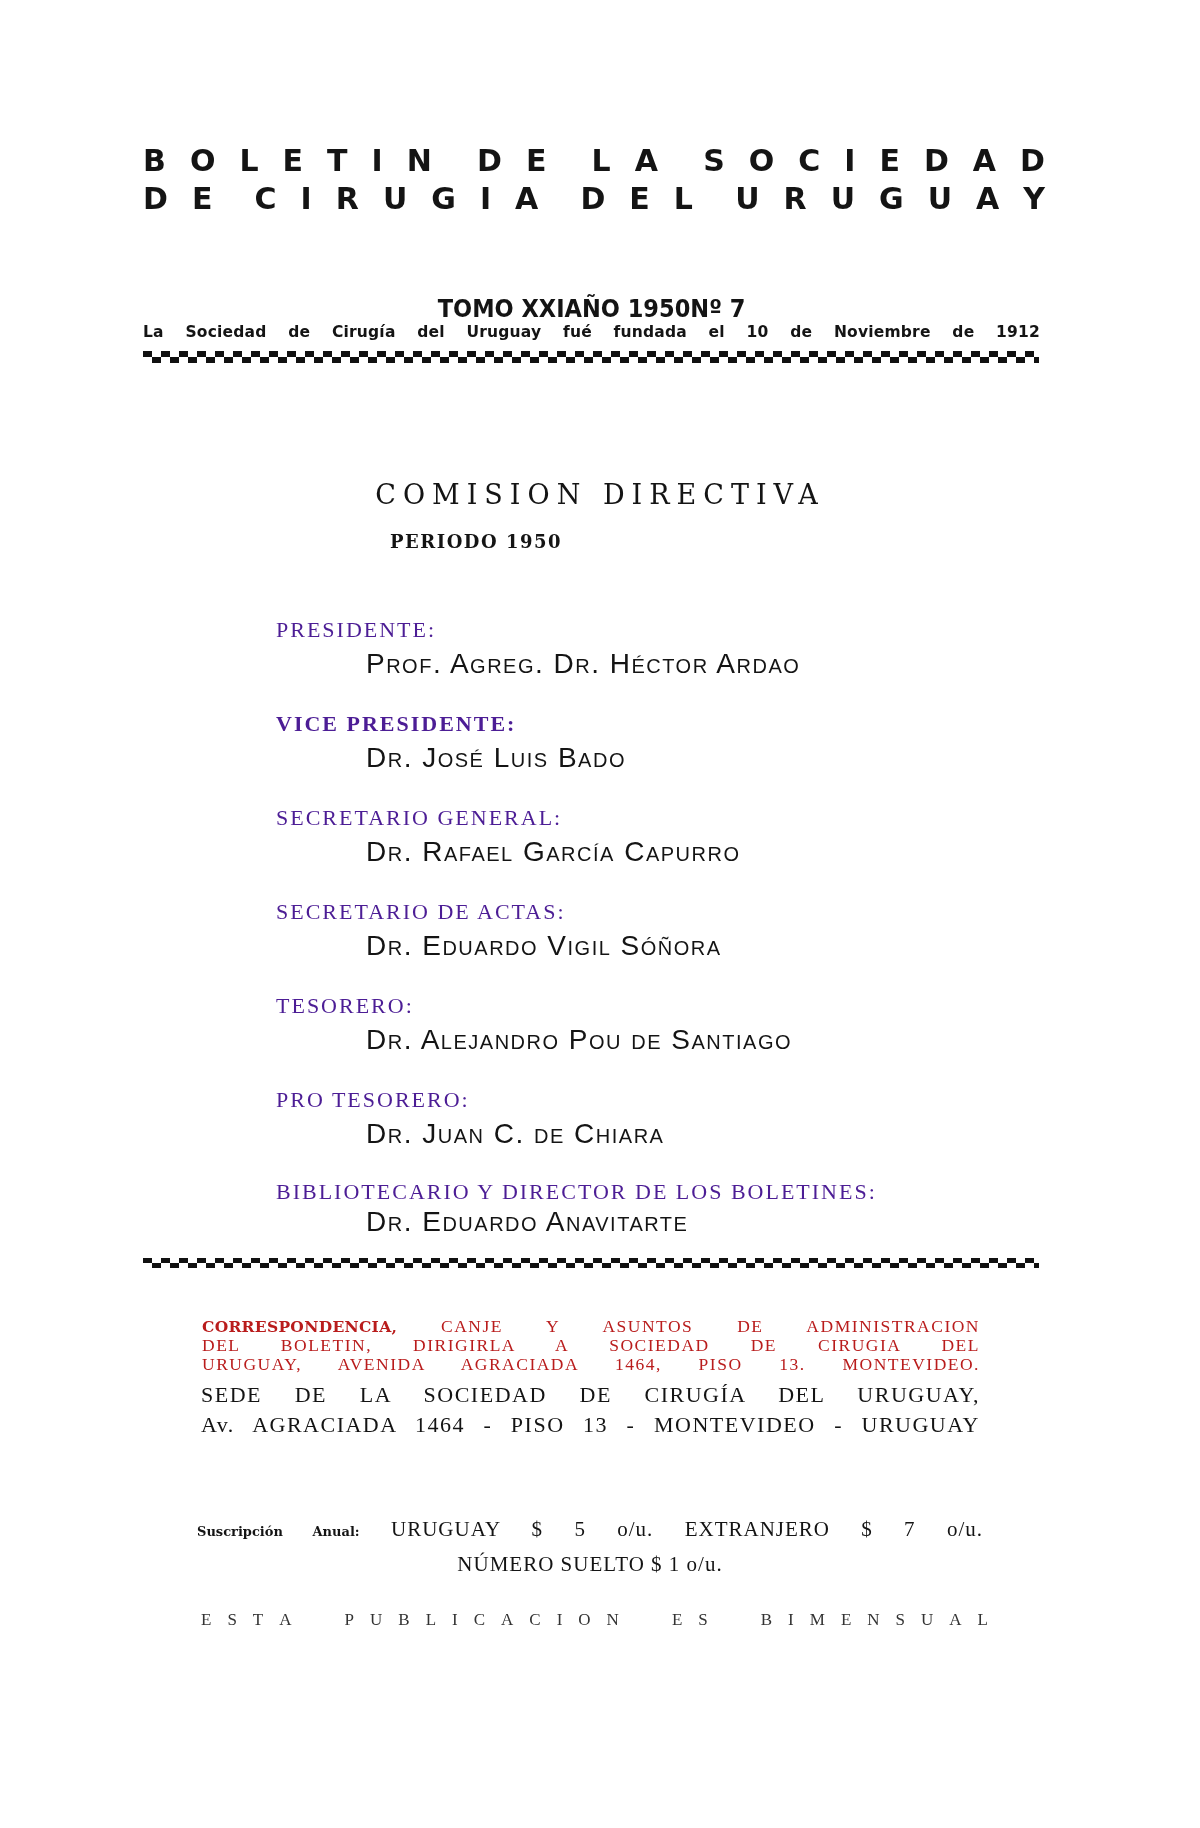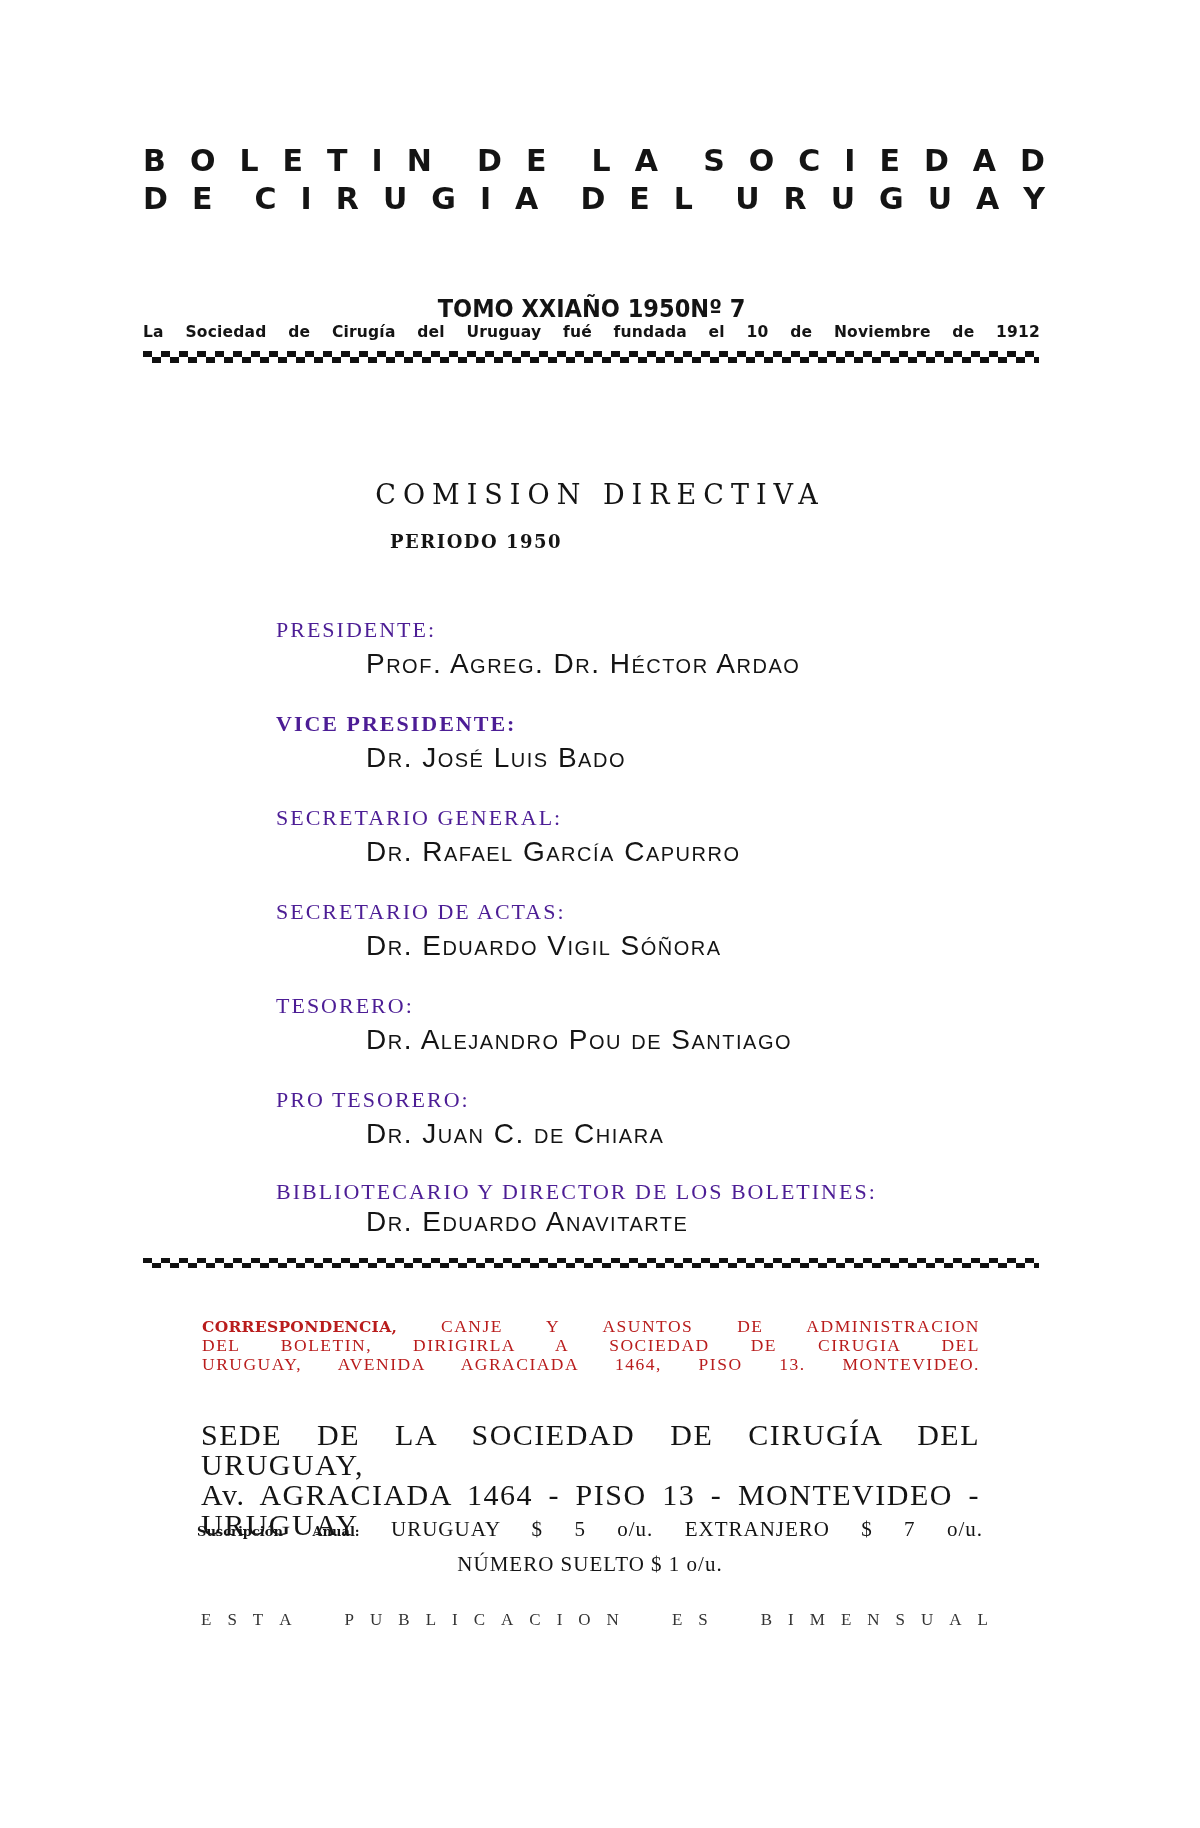--- a/index.html
+++ b/index.html
@@ -55,22 +55,22 @@
     font-variant: small-caps; letter-spacing: 1.5px; margin-left: 39px;
   }
   .corr {
     left: 202px; width: 778px; top: 1317px;
     font-family: "Liberation Serif", serif; font-size: 17.5px; line-height: 19px;
     text-align: justify; text-align-last: justify; letter-spacing: 1.5px; color: #b91c1c;
   }
   .corr .corr-line { display: block; text-align: justify; text-align-last: justify; }
   .corr b { font-family: "DejaVu Serif", serif; font-weight: bold; letter-spacing: 0.3px; font-size: 15.5px; }
   .sede {
-    left: 201px; width: 779px; top: 1420px;
-    font-family: "Liberation Serif", serif; font-size: 30px; line-height: 30px; letter-spacing: 1.5px;
+    left: 201px; width: 779px; top: 1380px;
+    font-family: "Liberation Serif", serif; font-size: 22px; line-height: 30px; letter-spacing: 1.5px;
   }
   .sede .l { display: block; text-align: justify; text-align-last: justify; }
   .sus {
     left: 197px; width: 786px; top: 1513px;
     font-family: "Liberation Serif", serif; font-size: 21px; line-height: 32px; letter-spacing: 1px;
   }
   .sus .l1 { display: block; text-align: justify; text-align-last: justify; }
   .sus .l1 b { font-family: "DejaVu Serif", serif; font-weight: bold; font-size: 13px; letter-spacing: 0; }
   .sus .l2 { display: block; text-align: center; }
   .esta {

